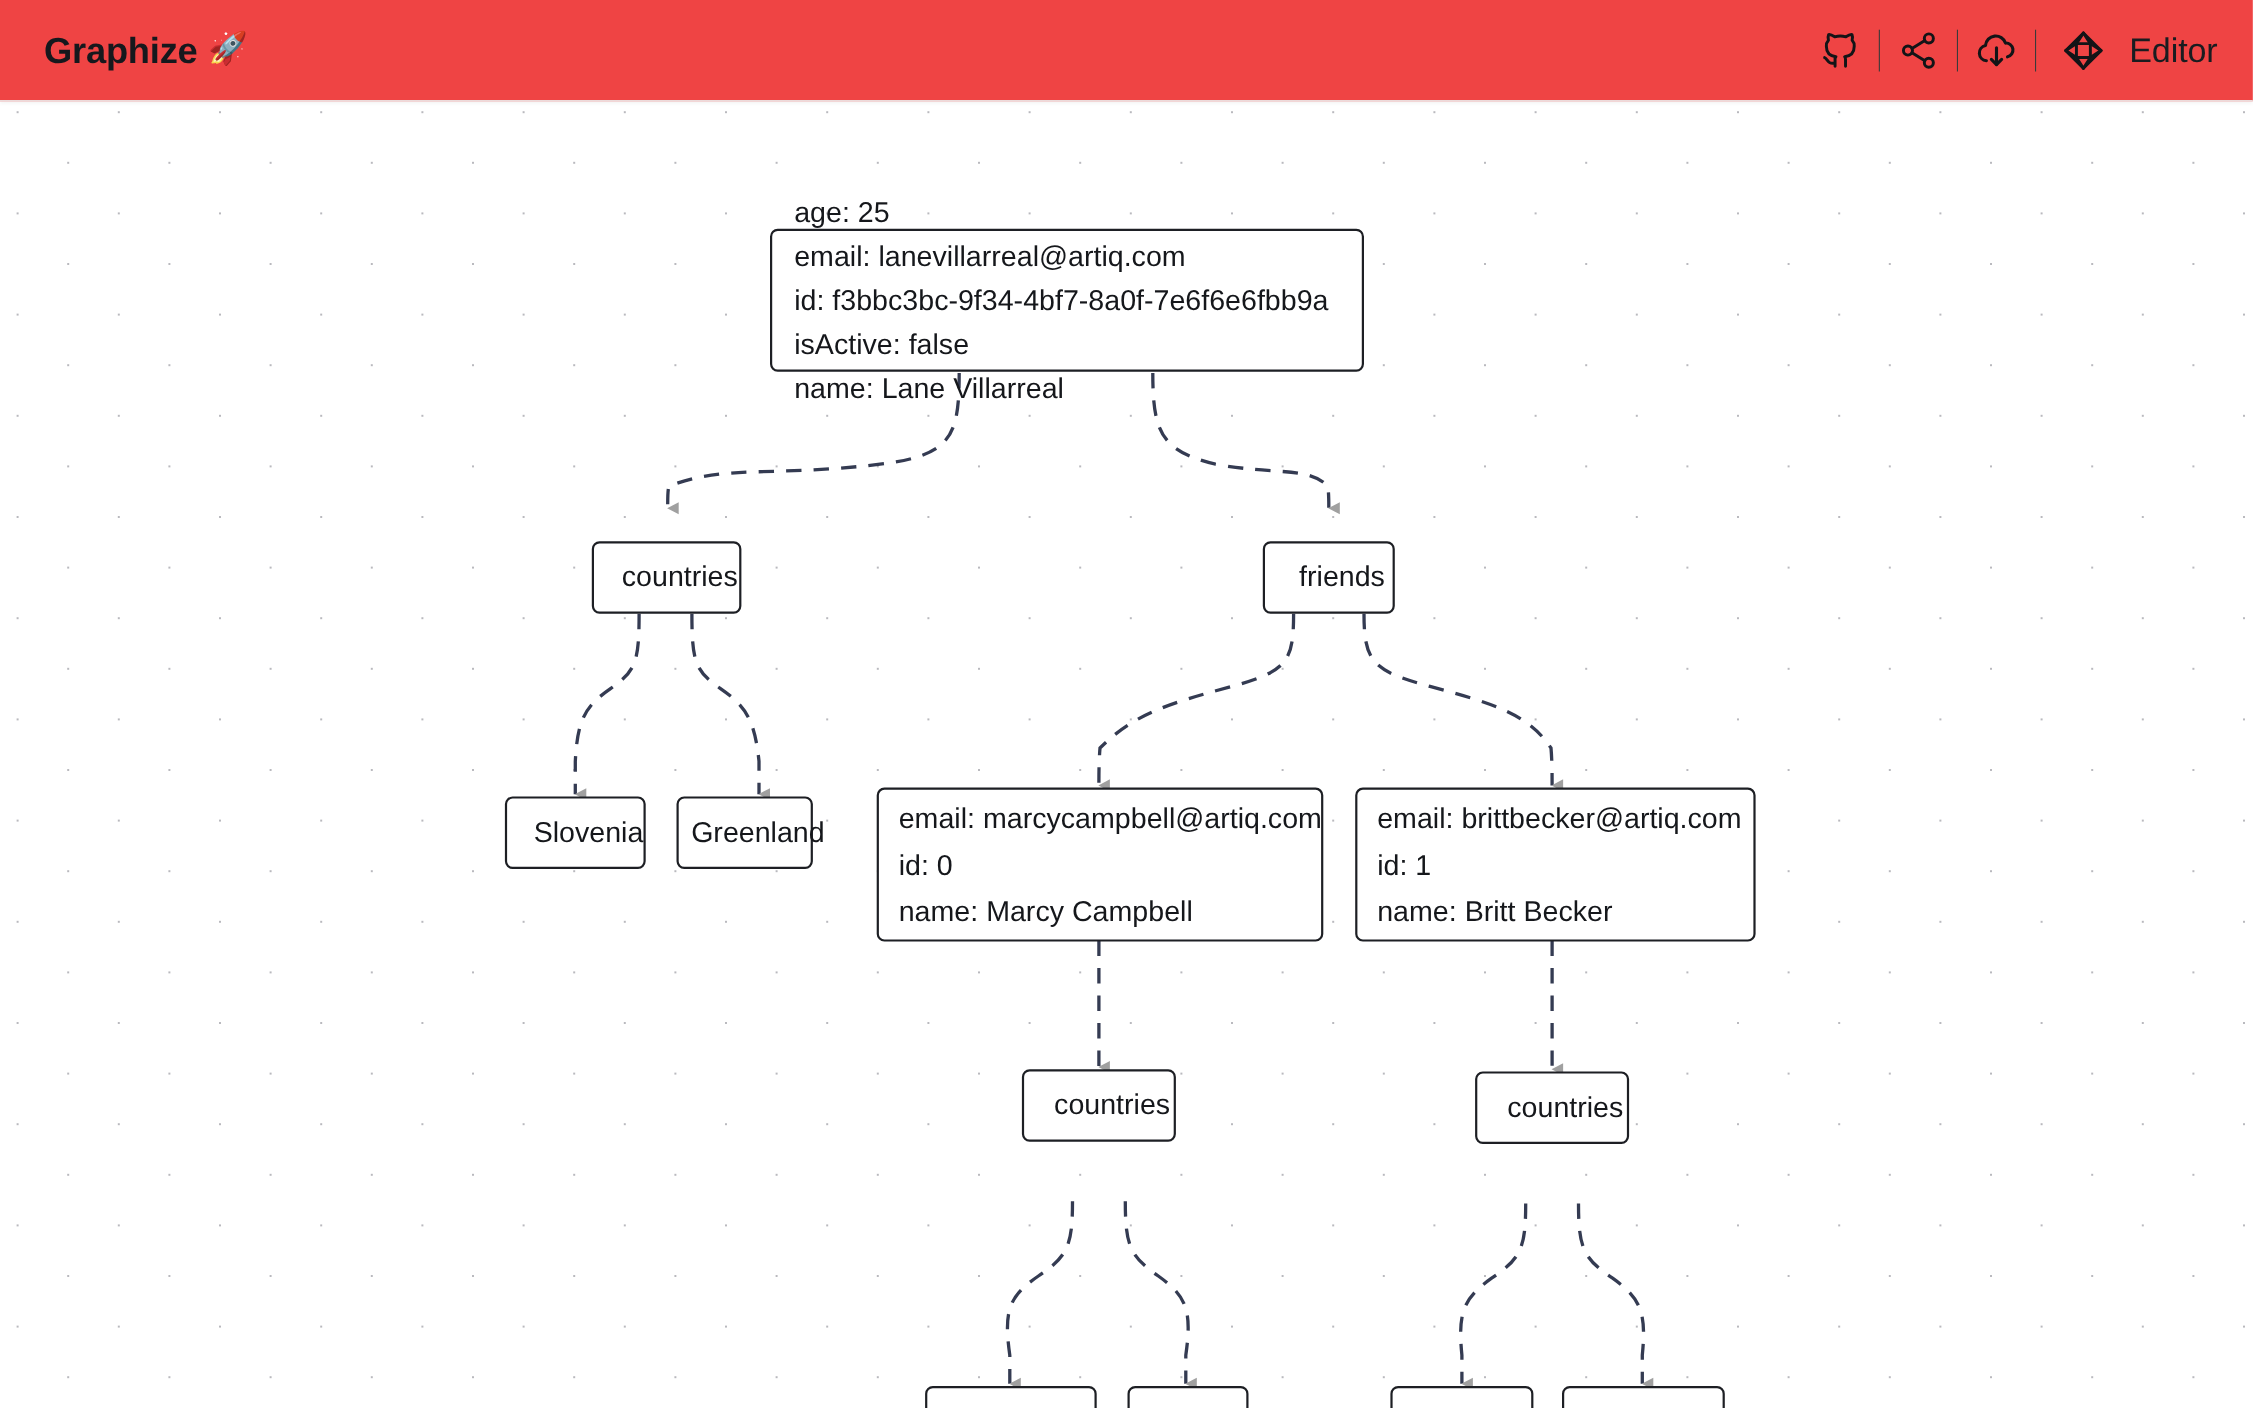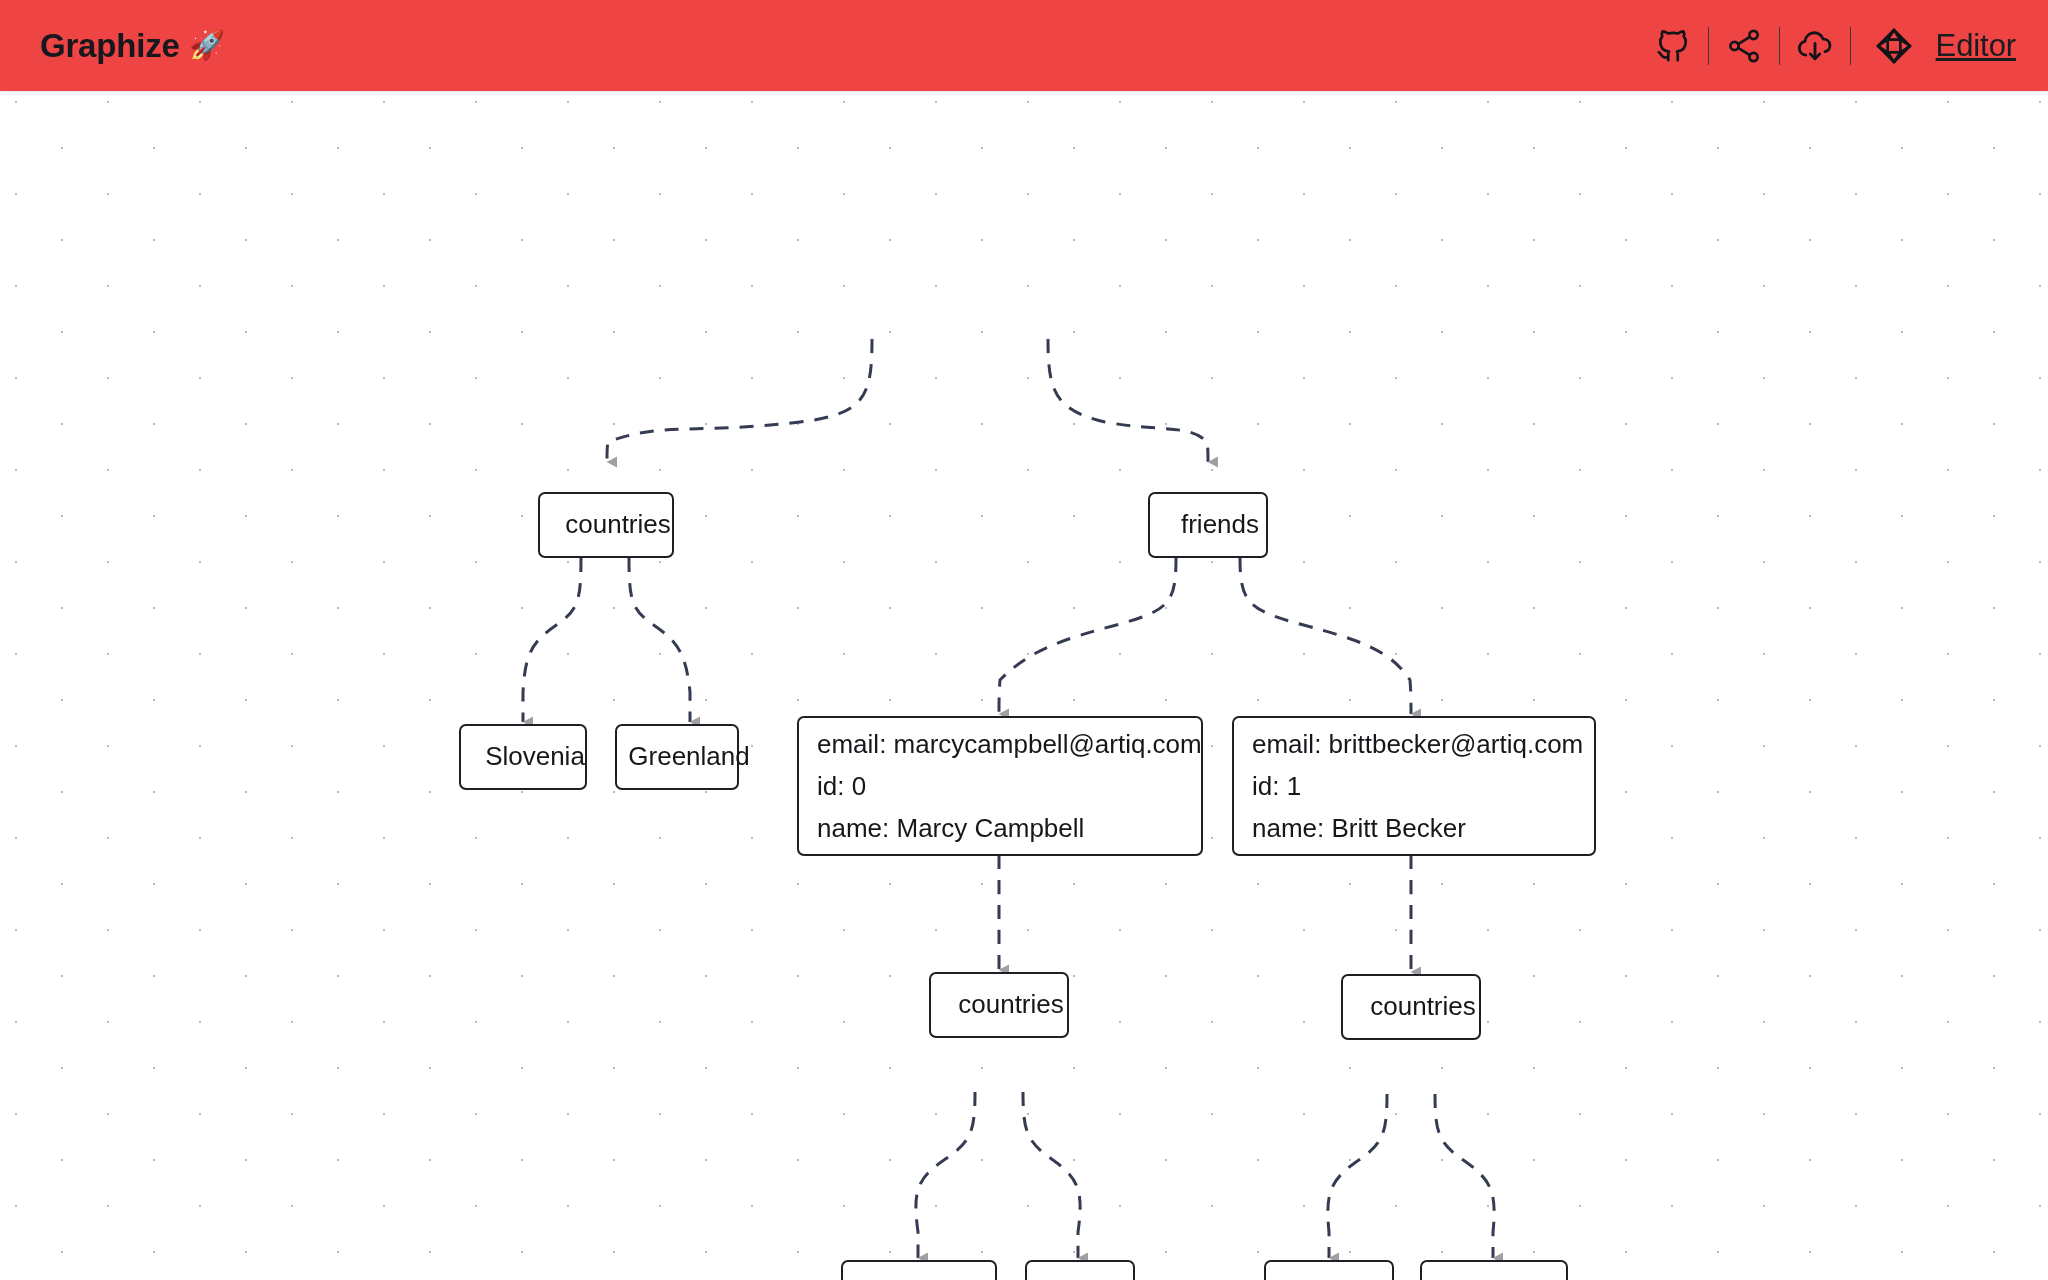--- a/index.html
+++ b/index.html
@@ -61,21 +61,20 @@
     gap: 14px;
     cursor: pointer;
     padding-left: 8px;
     padding-right: 4px;
   }
   #editor-label {
     font-size: 31px;
     color: #1a1c20;
     font-weight: 400;
     letter-spacing: -0.1px;
-    text-decoration: underline;
   }
 
   
   #canvas {
     position: absolute;
     top: 92px; left: 0;
     width: 2048px; height: 1188px;
     background-color: #ffffff;
     background-image:
       radial-gradient(circle, #b9b9be 1.1px, rgba(0,0,0,0) 1.3px),
@@ -215,20 +214,27 @@
       <path d="M975,1000 C975,1040 971,1050 944,1068 C918,1086 912,1098 918,1140 C918,1150 918,1158 918,1166" marker-end="url(#arrow)"></path>
 
       <path d="M1023,1000 C1023,1040 1027,1050 1053,1068 C1078,1086 1084,1098 1078,1140 C1078,1150 1078,1158 1078,1166" marker-end="url(#arrow)"></path>
 
       <path d="M1387,1002 C1387,1042 1383,1052 1356,1070 C1331,1088 1325,1100 1329,1140 C1329,1150 1329,1158 1329,1166" marker-end="url(#arrow)"></path>
 
       <path d="M1435,1002 C1435,1042 1439,1052 1466,1070 C1491,1088 1497,1100 1493,1140 C1493,1150 1493,1158 1493,1166" marker-end="url(#arrow)"></path>
     </g>
   </svg>
 
+  <div class="node record" style="left:700px; top:116px; width:540px; height:130px; padding:16px 18px 16px 20px; gap:10px;">
+    <div class="row">age: 25</div>
+    <div class="row">email: lanevillarreal@artiq.com</div>
+    <div class="row">id: f3bbc3bc-9f34-4bf7-8a0f-7e6f6e6fbb9a</div>
+    <div class="row">isActive: false</div>
+    <div class="row">name: Lane Villarreal</div>
+  </div>
 
   <div class="node label-node" style="left:538px; top:400px; width:136px; height:66px;">
     <span class="node-label">countries</span>
   </div>
 
   <div class="node label-node" style="left:1148px; top:400px; width:120px; height:66px;">
     <span class="node-label">friends</span>
   </div>
 
   <div class="node label-node" style="left:459px; top:632px; width:128px; height:66px;">

